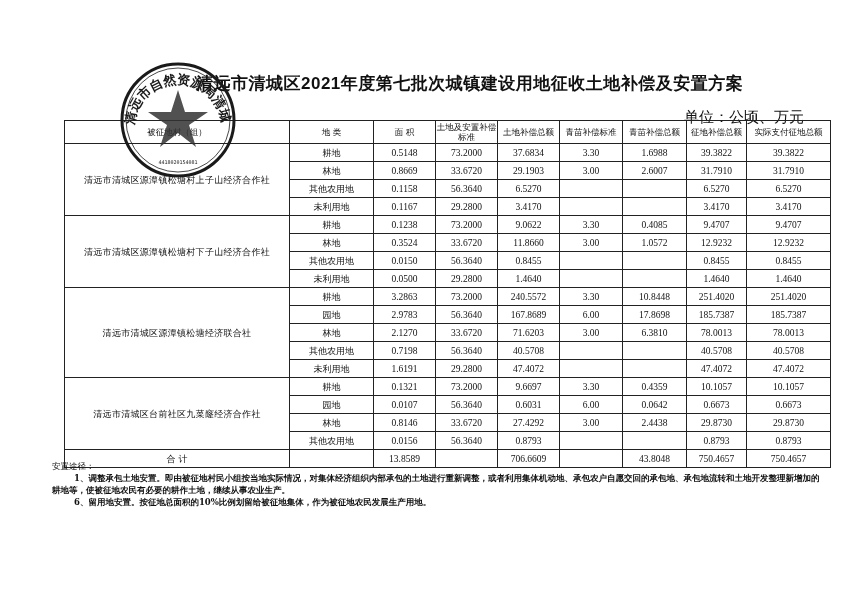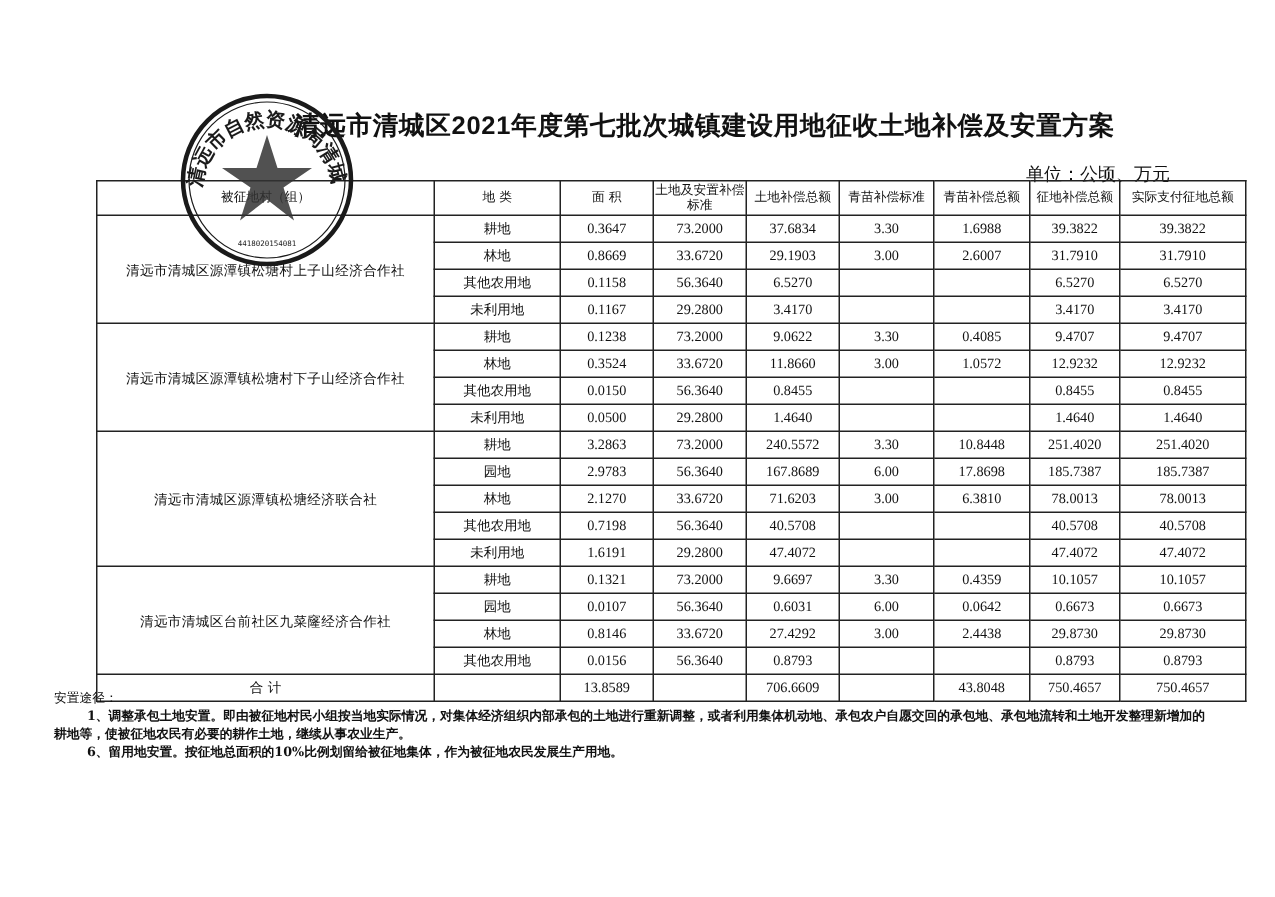--- a/index.html
+++ b/index.html
@@ -1,24 +1,24 @@
 <!DOCTYPE html>
 <html><head>
   <meta charset="utf-8">
   <style>
     html, body { margin: 0; padding: 0; background: #ffffff; }
     body { width: 850px; height: 598px; position: relative; overflow: hidden; font-family: "DejaVu Serif", "Liberation Serif", serif; color: #111; }
     .title { position: absolute; left: 196px; top: 72px; font-size: 17px; font-weight: bold; letter-spacing: 0.5px; white-space: nowrap; font-family: Liberation Sans, sans-serif; }
-    .unit { position: absolute; left: 684px; top: 108px; font-size: 12px; white-space: nowrap; }
+    .unit { position: absolute; left: 684px; top: 108px; font-size: 15px; white-space: nowrap; }
     table.main { position: absolute; left: 64px; top: 120px; width: 766px; border-collapse: collapse; table-layout: fixed; }
     table.main th, table.main td { border: 1.3px solid #222; font-size: 9px; text-align: center; padding: 0; height: 17px; line-height: 10px; font-weight: normal; }
     table.main th { height: 22px; font-size: 8.5px; }
     table.main td.num { font-family: "Liberation Serif", serif; font-size: 9.5px; }
     td.group { font-size: 9px; letter-spacing: 0.3px; font-family: Liberation Serif, serif; }
-    .notes { position: absolute; left: 36px; top: 460px; width: 770px; font-size: 8.5px; line-height: 12px; }
+    .notes { position: absolute; left: 52px; top: 460px; width: 770px; font-size: 8.5px; line-height: 12px; }
     .notes p { margin: 0; }
     .notes .ind { text-indent: 22px; font-weight: bold; }
     .stamp { position: absolute; left: 118px; top: 60px; width: 120px; height: 120px; pointer-events: none; }
   </style>
 </head>
 <body>
 
 <div class="title">清远市清城区2021年度第七批次城镇建设用地征收土地补偿及安置方案</div>
 <div class="unit">单位：公顷、万元</div>
 
@@ -44,21 +44,21 @@
       <th>青苗补偿标准</th>
       <th>青苗补偿总额</th>
       <th>征地补偿总额</th>
       <th>实际支付征地总额</th>
     </tr>
   </thead>
   <tbody id="tbody">
       <tr>
         <td class="group" rowspan="4">清远市清城区源潭镇松塘村上子山经济合作社</td>
         <td>耕地</td>
-        <td class="num">0.3647</td>
+        <td class="num">0.5148</td>
         <td class="num">73.2000</td>
         <td class="num">37.6834</td>
         <td class="num">3.30</td>
         <td class="num">1.6988</td>
         <td class="num">39.3822</td>
         <td class="num">39.3822</td>
       </tr>
       <tr>
         <td>林地</td>
         <td class="num">0.8669</td>

